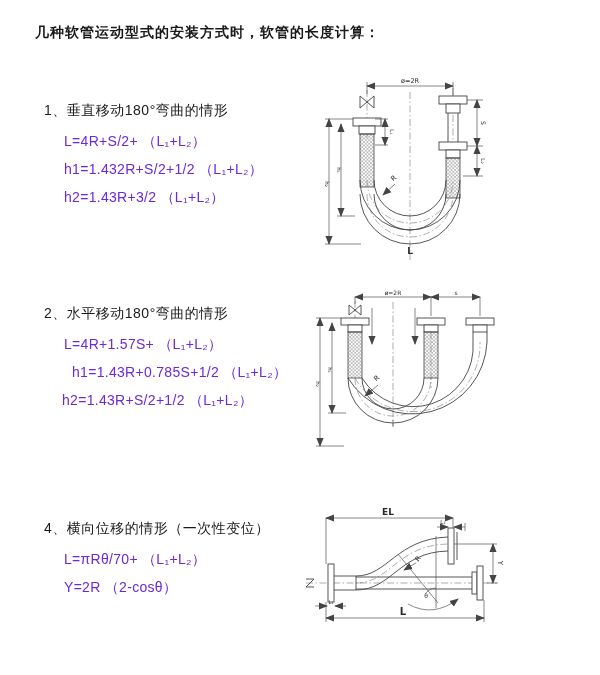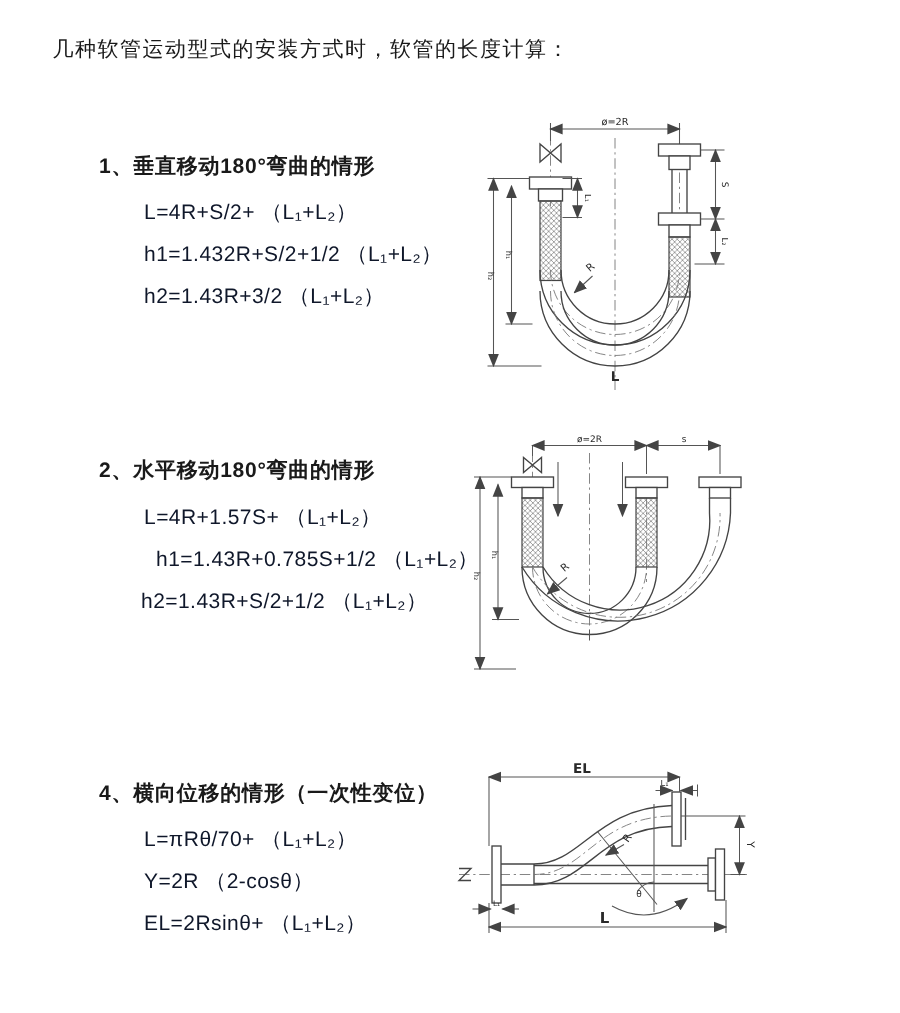--- a/index.html
+++ b/index.html
@@ -1,20 +1,20 @@
 <!DOCTYPE html>
 <html><head>
 <meta charset="utf-8">
 <style>
   html,body{margin:0;padding:0;background:#fff;}
   body{width:600px;height:675px;overflow:hidden;font-family:"Liberation Sans","DejaVu Sans",sans-serif;}
   .page{position:relative;width:600px;height:675px;background:#fff;color:#1a1a1a;}
-  .title{position:absolute;left:35px;top:24px;font-size:14px;font-weight:400;letter-spacing:1px;}
-  .heading{position:absolute;font-size:14px;font-weight:700;letter-spacing:0.5px;margin-left:22px;}
-  .formula{position:absolute;font-size:14px;font-weight:400;color:#0f172a;letter-spacing:0.3px;margin-left:32px;}
+  .title{position:absolute;left:35px;top:24px;font-size:14px;font-weight:700;letter-spacing:1px;}
+  .heading{position:absolute;font-size:14px;font-weight:400;letter-spacing:0.5px;}
+  .formula{position:absolute;font-size:14px;font-weight:400;color:#6d28d9;letter-spacing:0.3px;}
   svg{position:absolute;}
   svg text{font-family:"DejaVu Sans","Liberation Sans",sans-serif;fill:#2a2a2a;}
   .dline{stroke:#555;stroke-width:0.7;fill:none;}
   .oline{stroke:#444;stroke-width:0.9;fill:none;}
   .cline{stroke:#777;stroke-width:0.6;fill:none;stroke-dasharray:7 2.5 1.5 2.5;}
   .fitting{fill:#fff;stroke:#444;stroke-width:0.9;}
 </style>
 </head>
 <body>
 
@@ -28,21 +28,20 @@
   <div class="formula" style="left:64px;top:189px">h2=1.43R+3/2 （L₁+L₂）</div>
 
   <div class="heading" style="left:44px;top:305px">2、水平移动180°弯曲的情形</div>
   <div class="formula" style="left:64px;top:336px">L=4R+1.57S+ （L₁+L₂）</div>
   <div class="formula" style="left:72px;top:364px">h1=1.43R+0.785S+1/2 （L₁+L₂）</div>
   <div class="formula" style="left:62px;top:392px">h2=1.43R+S/2+1/2 （L₁+L₂）</div>
 
   <div class="heading" style="left:44px;top:520px">4、横向位移的情形（一次性变位）</div>
   <div class="formula" style="left:64px;top:551px">L=πRθ/70+ （L₁+L₂）</div>
   <div class="formula" style="left:64px;top:579px">Y=2R （2-cosθ）</div>
-  <div class="formula" style="left:64px;top:607px">EL=2Rsinθ+ （L₁+L₂）</div>
 
   <svg style="left:315px;top:72px" width="280" height="195" viewBox="0 0 280 195">
     <defs>
       <marker id="mA1" viewBox="0 0 10 10" refX="9" refY="5" markerWidth="9" markerHeight="9" orient="auto-start-reverse" markerUnits="userSpaceOnUse">
         <path d="M0 1 L10 5 L0 9 z" fill="#444"></path>
       </marker>
       <pattern id="hA1" width="3.5" height="3.5" patternUnits="userSpaceOnUse">
         <path d="M0 0 L3.5 3.5 M3.5 0 L0 3.5" stroke="#888" stroke-width="0.5"></path>
       </pattern>
     </defs>

